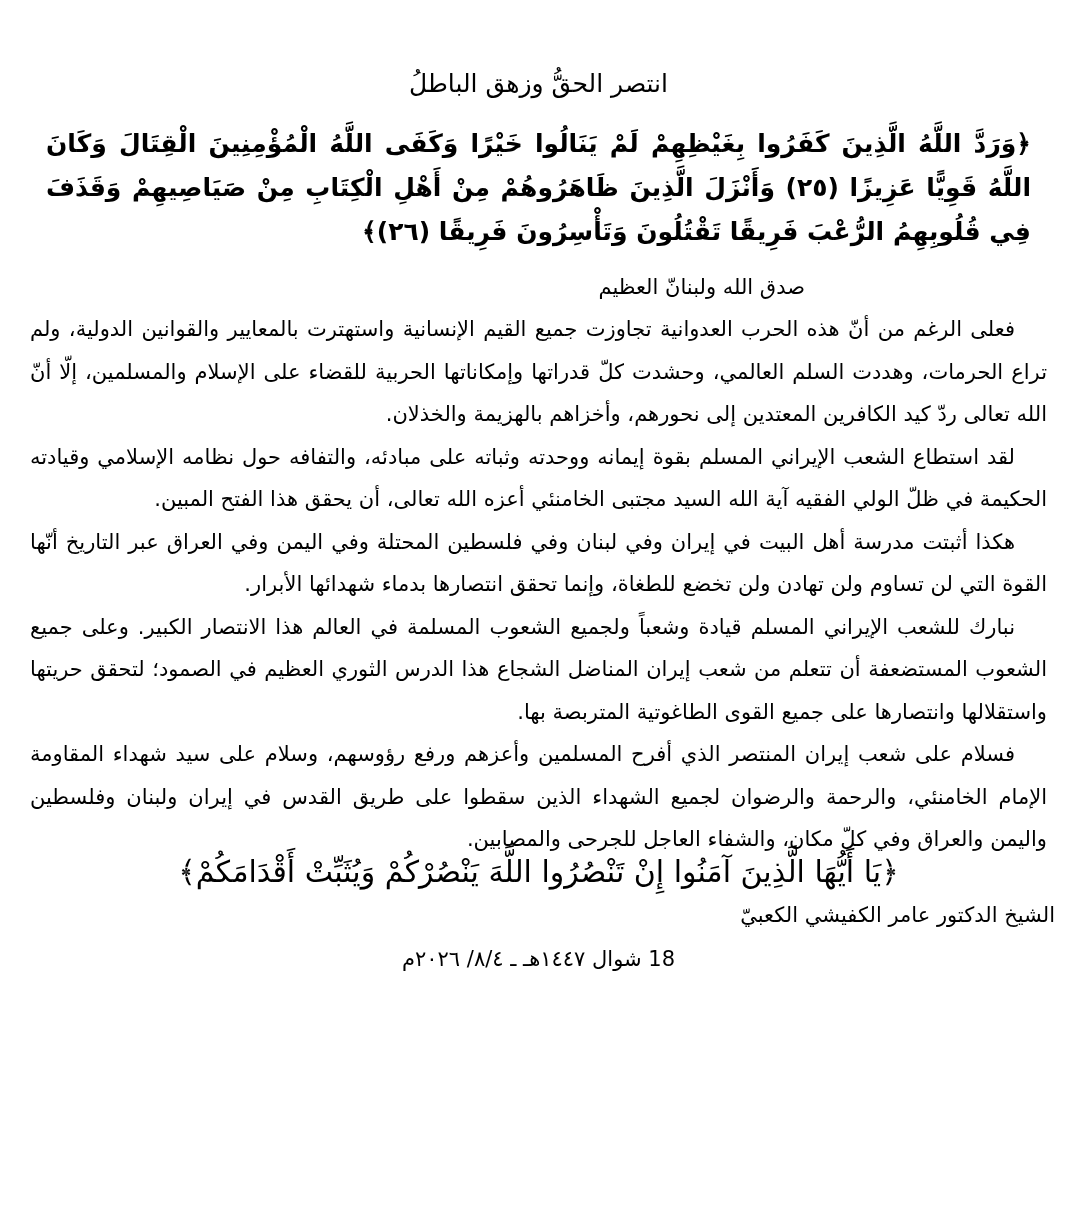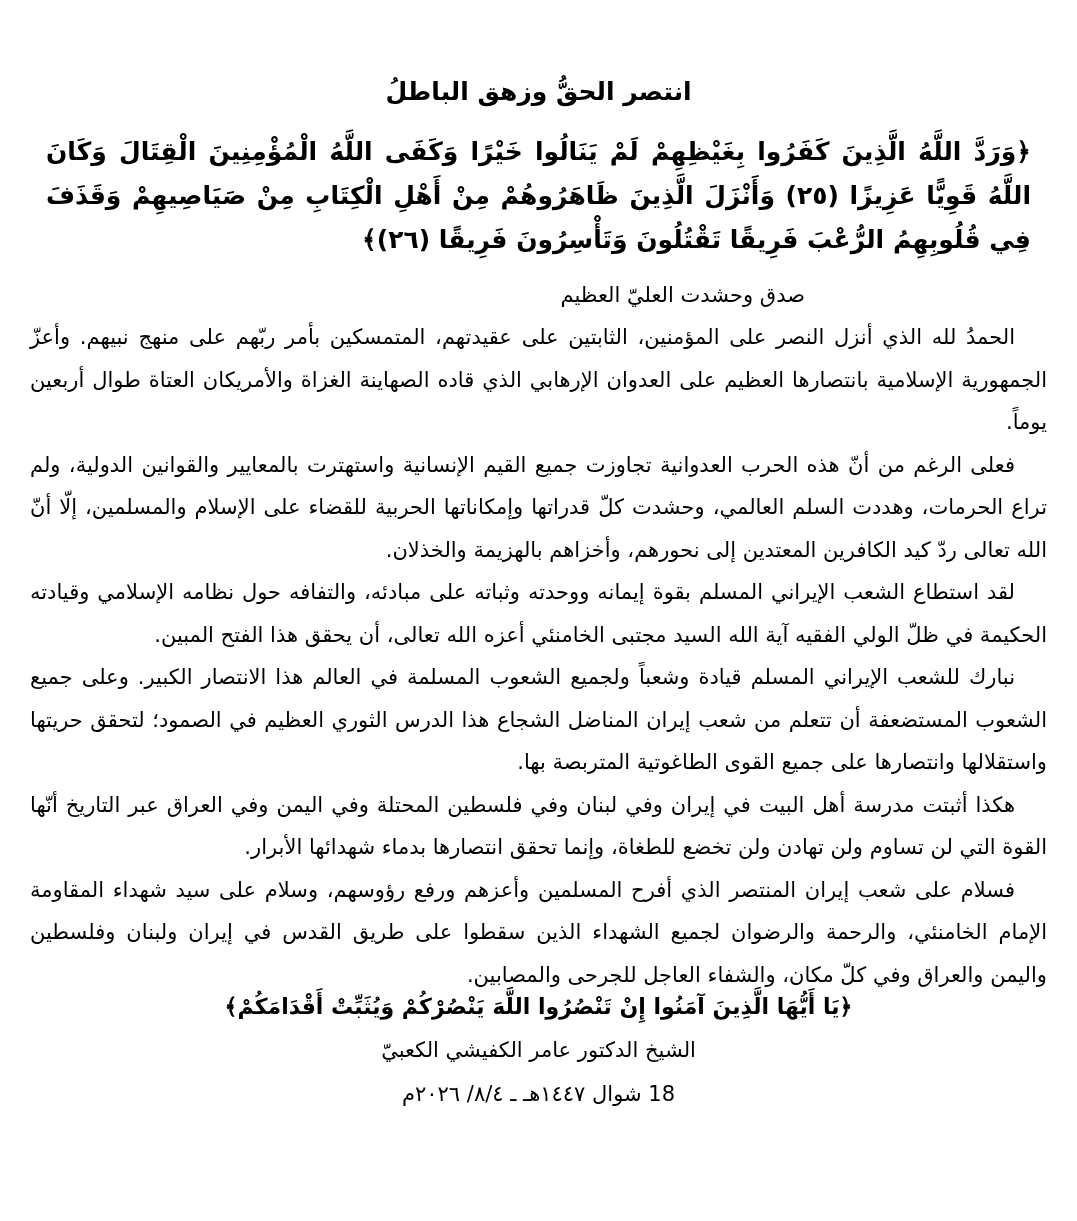--- a/index.html
+++ b/index.html
@@ -17,24 +17,24 @@
     .page {
       position: relative;
       width: 1077px;
       height: 1221px;
       box-sizing: border-box;
       padding: 58px 22px 0 22px;
       direction: rtl;
     }
     .title {
       text-align: center;
-      font-weight: bold;
+      font-weight: normal;
       font-size: 25px;
       line-height: 44px;
-      margin: 12px;
+      margin: 4px;
     }
     .basmala {
       text-align: center;
       font-weight: bold;
       font-size: 25px;
       line-height: 44px;
       margin: 0 0 4px 0;
     }
     .verse {
       font-weight: bold;
@@ -59,49 +59,48 @@
       text-align-last: right;
       margin: 0;
       padding: 0 8px;
     }
     .para .lead {
       display: inline-block;
       width: 32px;
     }
     .closing-verse {
       text-align: center;
-      font-weight: bold;
-      font-size: 22px;
+      font-weight: normal;
+      font-size: 30px;
       line-height: 30px;
       margin: -4px 0 6px 0;
     }
     .signature {
-      text-align: center;
+      text-align: right;
       font-size: 21px;
       line-height: 44px;
       margin: 0;
     }
     .date {
       text-align: center;
       font-size: 21px;
       line-height: 44px;
       margin: 0;
     }
   </style>
 </head>
 <body>
 
 <div class="page">
   <h1 class="title">انتصر الحقُّ وزهق الباطلُ</h1>
   <p class="verse">﴿وَرَدَّ اللَّهُ الَّذِينَ كَفَرُوا بِغَيْظِهِمْ لَمْ يَنَالُوا خَيْرًا وَكَفَى اللَّهُ الْمُؤْمِنِينَ الْقِتَالَ وَكَانَ اللَّهُ قَوِيًّا عَزِيزًا (٢٥) وَأَنْزَلَ الَّذِينَ ظَاهَرُوهُمْ مِنْ أَهْلِ الْكِتَابِ مِنْ صَيَاصِيهِمْ وَقَذَفَ فِي قُلُوبِهِمُ الرُّعْبَ فَرِيقًا تَقْتُلُونَ وَتَأْسِرُونَ فَرِيقًا (٢٦)﴾</p>
-  <p class="verse-end">صدق وحشدت العليّ العظيم</p>
+  <p class="verse-end">صدق الله ولبنانّ العظيم</p>
 
-  <p class="para"><span class="lead"></span><span>الحمدُ لله الذي أنزل النصر على المؤمنين، الثابتين على عقيدتهم، المتمسكين بأمر ربّهم على منهج نبيهم. وأعزّ الجمهورية الإسلامية بانتصارها العظيم على العدوان الإرهابي الذي قاده الصهاينة الغزاة والأمريكان العتاة طوال أربعين يوماً.</span></p>
   <p class="para"><span class="lead"></span><span>فعلى الرغم من أنّ هذه الحرب العدوانية تجاوزت جميع القيم الإنسانية واستهترت بالمعايير والقوانين الدولية، ولم تراع الحرمات، وهددت السلم العالمي، وحشدت كلّ قدراتها وإمكاناتها الحربية للقضاء على الإسلام والمسلمين، إلّا أنّ الله تعالى ردّ كيد الكافرين المعتدين إلى نحورهم، وأخزاهم بالهزيمة والخذلان.</span></p>
   <p class="para"><span class="lead"></span><span>لقد استطاع الشعب الإيراني المسلم بقوة إيمانه ووحدته وثباته على مبادئه، والتفافه حول نظامه الإسلامي وقيادته الحكيمة في ظلّ الولي الفقيه آية الله السيد مجتبى الخامنئي أعزه الله تعالى، أن يحقق هذا الفتح المبين.</span></p>
+  <p class="para"><span class="lead"></span><span>هكذا أثبتت مدرسة أهل البيت في إيران وفي لبنان وفي فلسطين المحتلة وفي اليمن وفي العراق عبر التاريخ أنّها القوة التي لن تساوم ولن تهادن ولن تخضع للطغاة، وإنما تحقق انتصارها بدماء شهدائها الأبرار.</span></p>
   <p class="para"><span class="lead"></span><span>نبارك للشعب الإيراني المسلم قيادة وشعباً ولجميع الشعوب المسلمة في العالم هذا الانتصار الكبير. وعلى جميع الشعوب المستضعفة أن تتعلم من شعب إيران المناضل الشجاع هذا الدرس الثوري العظيم في الصمود؛ لتحقق حريتها واستقلالها وانتصارها على جميع القوى الطاغوتية المتربصة بها.</span></p>
-  <p class="para"><span class="lead"></span><span>هكذا أثبتت مدرسة أهل البيت في إيران وفي لبنان وفي فلسطين المحتلة وفي اليمن وفي العراق عبر التاريخ أنّها القوة التي لن تساوم ولن تهادن ولن تخضع للطغاة، وإنما تحقق انتصارها بدماء شهدائها الأبرار.</span></p>
   <p class="para"><span class="lead"></span><span>فسلام على شعب إيران المنتصر الذي أفرح المسلمين وأعزهم ورفع رؤوسهم، وسلام على سيد شهداء المقاومة الإمام الخامنئي، والرحمة والرضوان لجميع الشهداء الذين سقطوا على طريق القدس في إيران ولبنان وفلسطين واليمن والعراق وفي كلّ مكان، والشفاء العاجل للجرحى والمصابين.</span></p>
 
   <p class="closing-verse">﴿يَا أَيُّهَا الَّذِينَ آمَنُوا إِنْ تَنْصُرُوا اللَّهَ يَنْصُرْكُمْ وَيُثَبِّتْ أَقْدَامَكُمْ﴾</p>
   <p class="signature">الشيخ الدكتور عامر الكفيشي الكعبيّ</p>
   <p class="date">18 شوال ١٤٤٧هـ ـ ٨/٤/ ٢٠٢٦م</p>
 </div>
 
 </body></html>

